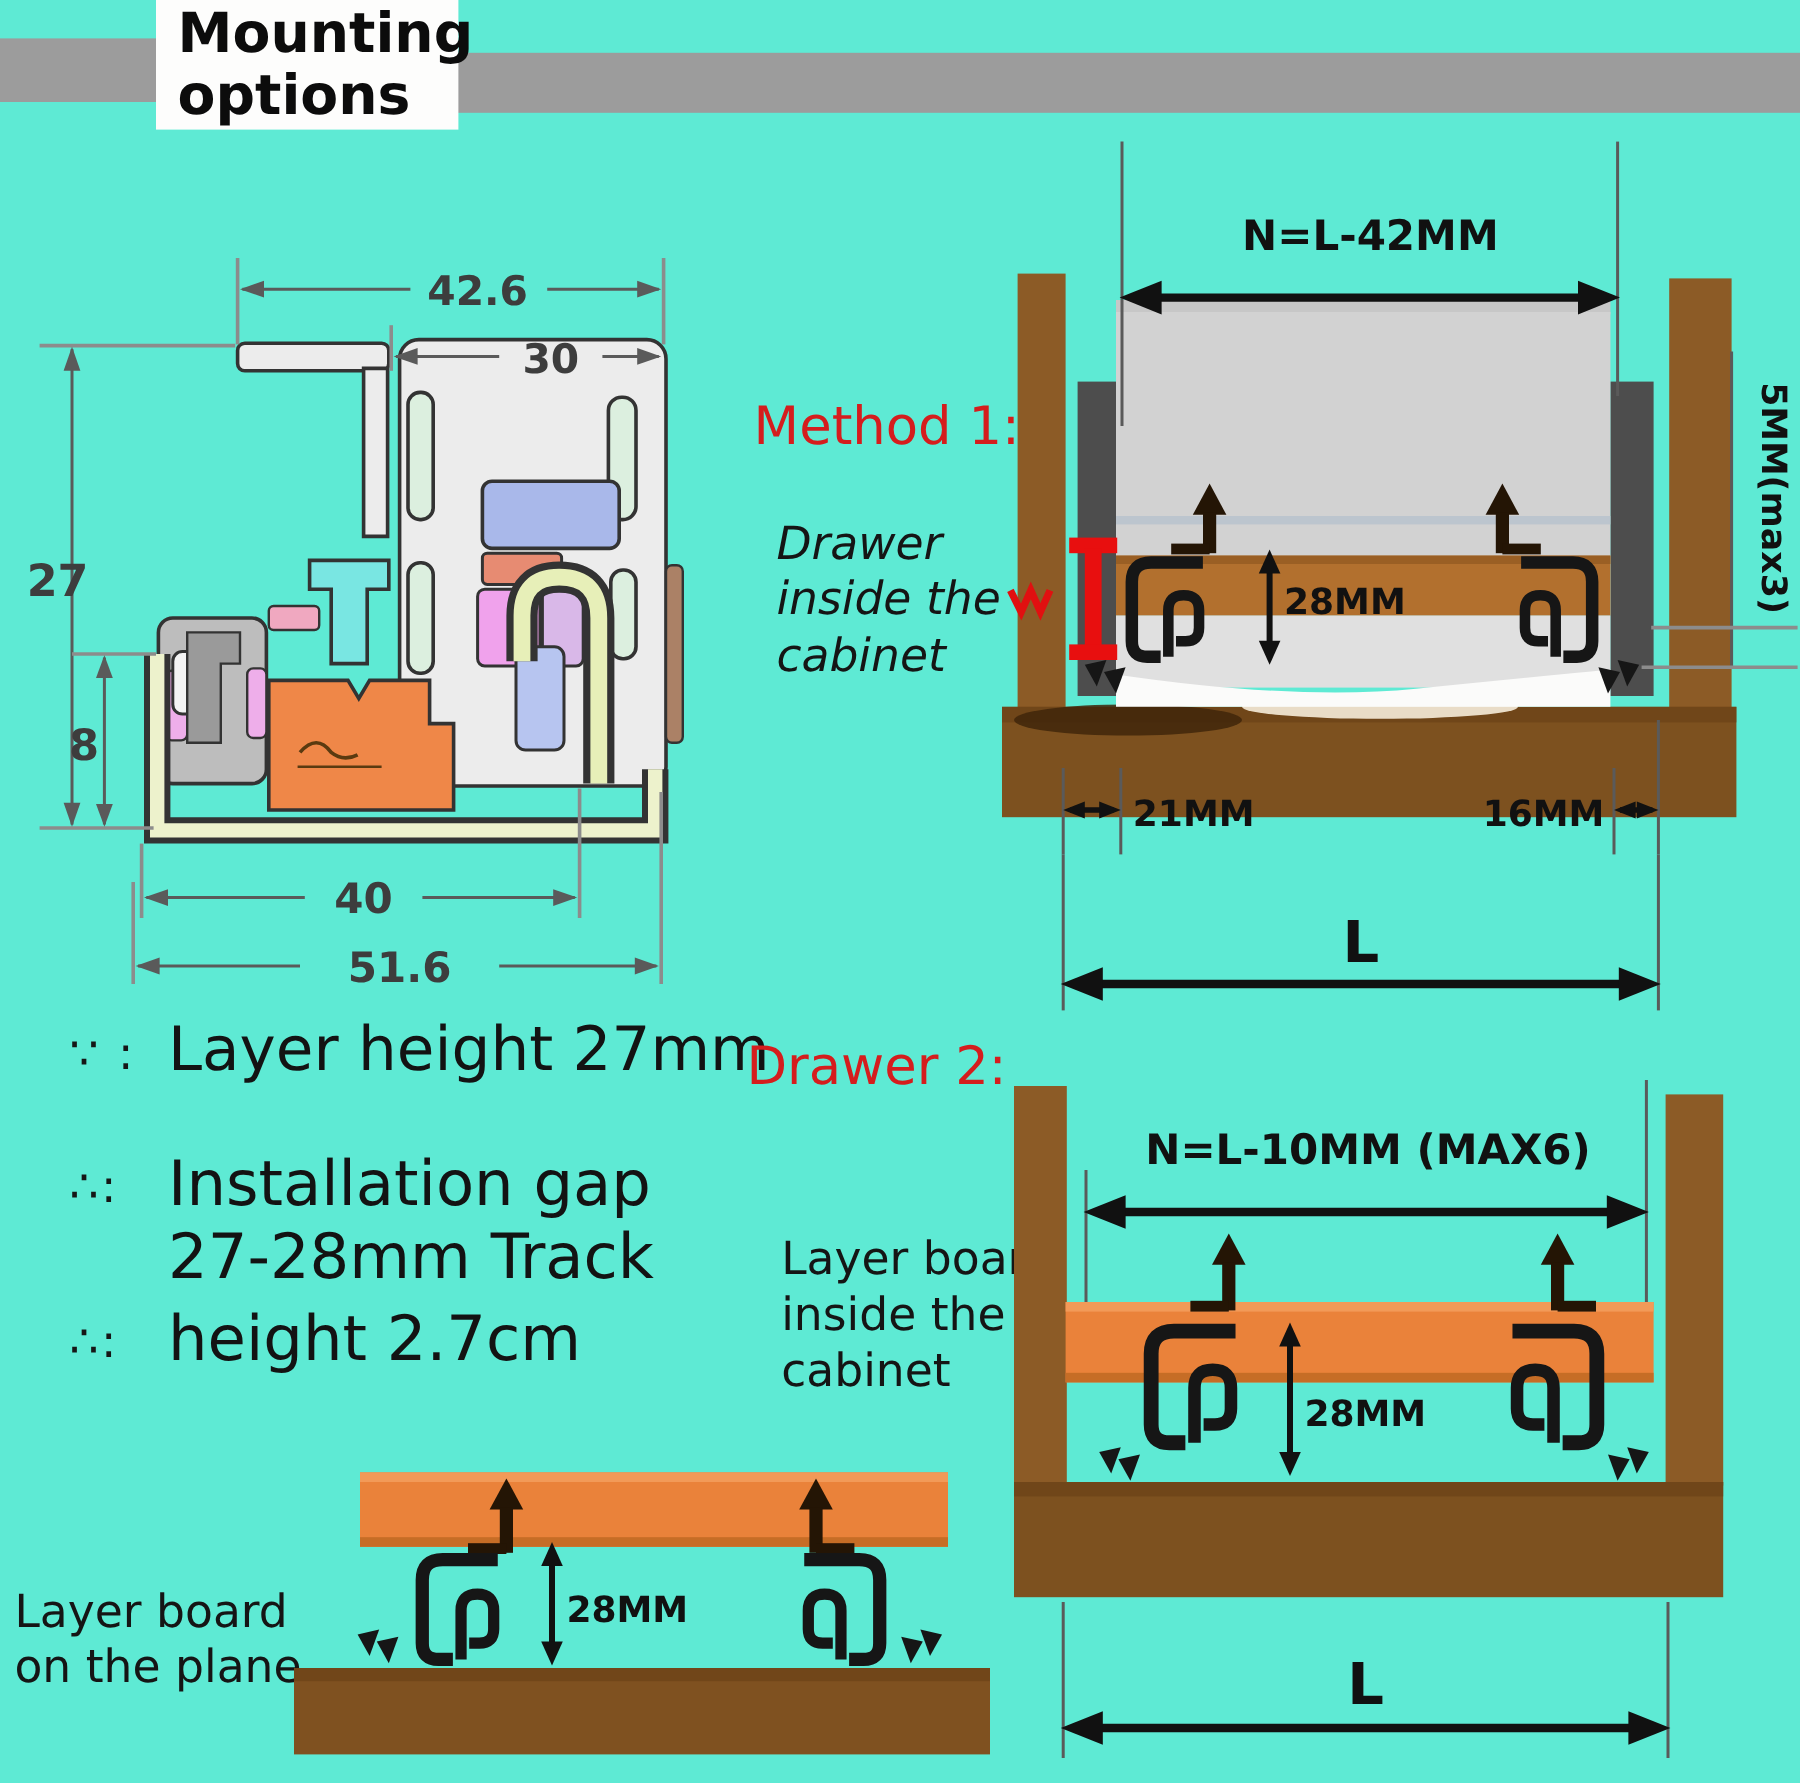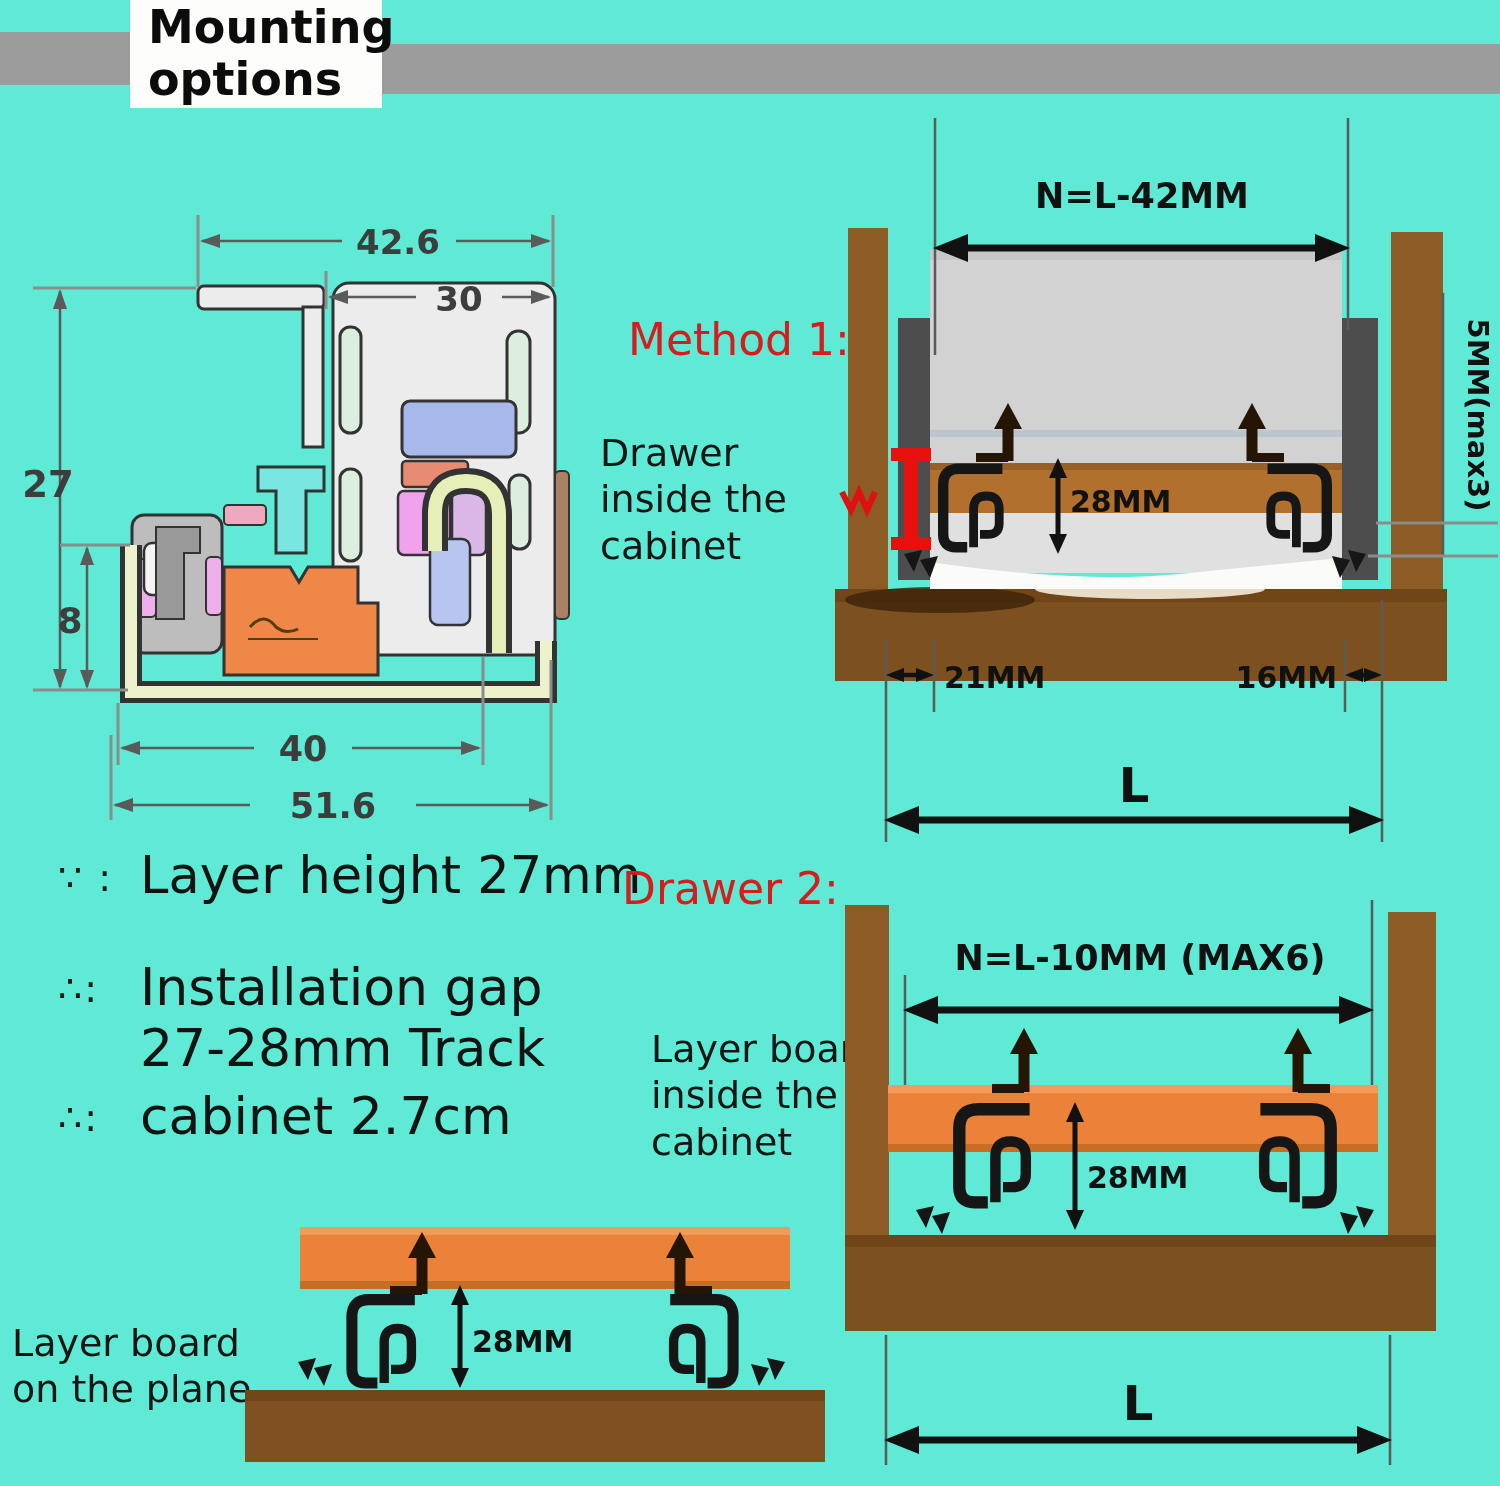--- a/index.html
+++ b/index.html
@@ -123,22 +123,22 @@
       <line class="ref" x1="101" y1="560" x2="101" y2="645"></line>
       <line class="ref" x1="541" y1="485" x2="541" y2="645"></line>
       <line class="thin" x1="105" y1="630" x2="240" y2="630"></line>
       <line class="thin" x1="406" y1="630" x2="537" y2="630"></line>
       <polygon points="103,630 123,623 123,637" fill="#5a5a5a"></polygon>
       <polygon points="539,630 519,623 519,637" fill="#5a5a5a"></polygon>
       <text class="dim-cs" x="323" y="643" font-size="35" text-anchor="middle">51.6</text>
     </g>
   </svg>
 
-  <div class="abs method-label" style="left:628px;top:314px;">Method 1:</div>
-  <div class="abs method-desc" style="left:600px;top:430px;width:205px;">Drawer inside the cabinet</div>
+  <div class="abs method-label" style="left:628px;top:330px;">Method 1:</div>
+  <div class="abs method-desc" style="left:647px;top:430px;width:205px;font-style:italic;">Drawer inside the cabinet</div>
 
   <svg class="abs" style="left:820px;top:100px;" width="680" height="760" viewBox="0 0 680 760">
 
     <rect x="28" y="128" width="40" height="368" fill="#8c5b26"></rect>
     <rect x="571" y="132" width="52" height="360" fill="#8c5b26"></rect>
     <rect x="15" y="489" width="612" height="92" fill="#7d511f"></rect>
     <rect x="15" y="489" width="612" height="13" fill="#6b4217" opacity="0.7"></rect>
     <ellipse cx="120" cy="500" rx="95" ry="13" fill="#40260a" opacity="0.85"></ellipse>
     <ellipse cx="330" cy="489" rx="115" ry="10" fill="#f6ecda" opacity="0.9"></ellipse>
 
@@ -244,21 +244,21 @@
     <div class="note-row" id="note1">
       <span class="note-sym">∵ :</span>
       <span class="note-text">Layer height 27mm</span>
     </div>
     <div class="note-row" id="note2">
       <span class="note-sym">∴:</span>
       <span class="note-text" style="width:432px;">Installation gap 27-28mm Track</span>
     </div>
     <div class="note-row" id="note3">
       <span class="note-sym">∴:</span>
-      <span class="note-text">cabinet 2.7cm</span>
+      <span class="note-text">height 2.7cm</span>
     </div>
   </div>
 
   <div class="abs method-label" style="left:622px;top:863px;">Drawer 2:</div>
   <div class="abs method-desc" style="left:628px;top:1026px;width:235px;margin-left:23px;">Layer board inside the cabinet</div>
 
   <svg class="abs" style="left:820px;top:880px;" width="680" height="606" viewBox="0 0 680 606">
     <rect x="25" y="25" width="44" height="332" fill="#8c5b26"></rect>
     <rect x="568" y="32" width="48" height="326" fill="#8c5b26"></rect>
     <rect x="25" y="355" width="591" height="96" fill="#7d511f"></rect>

